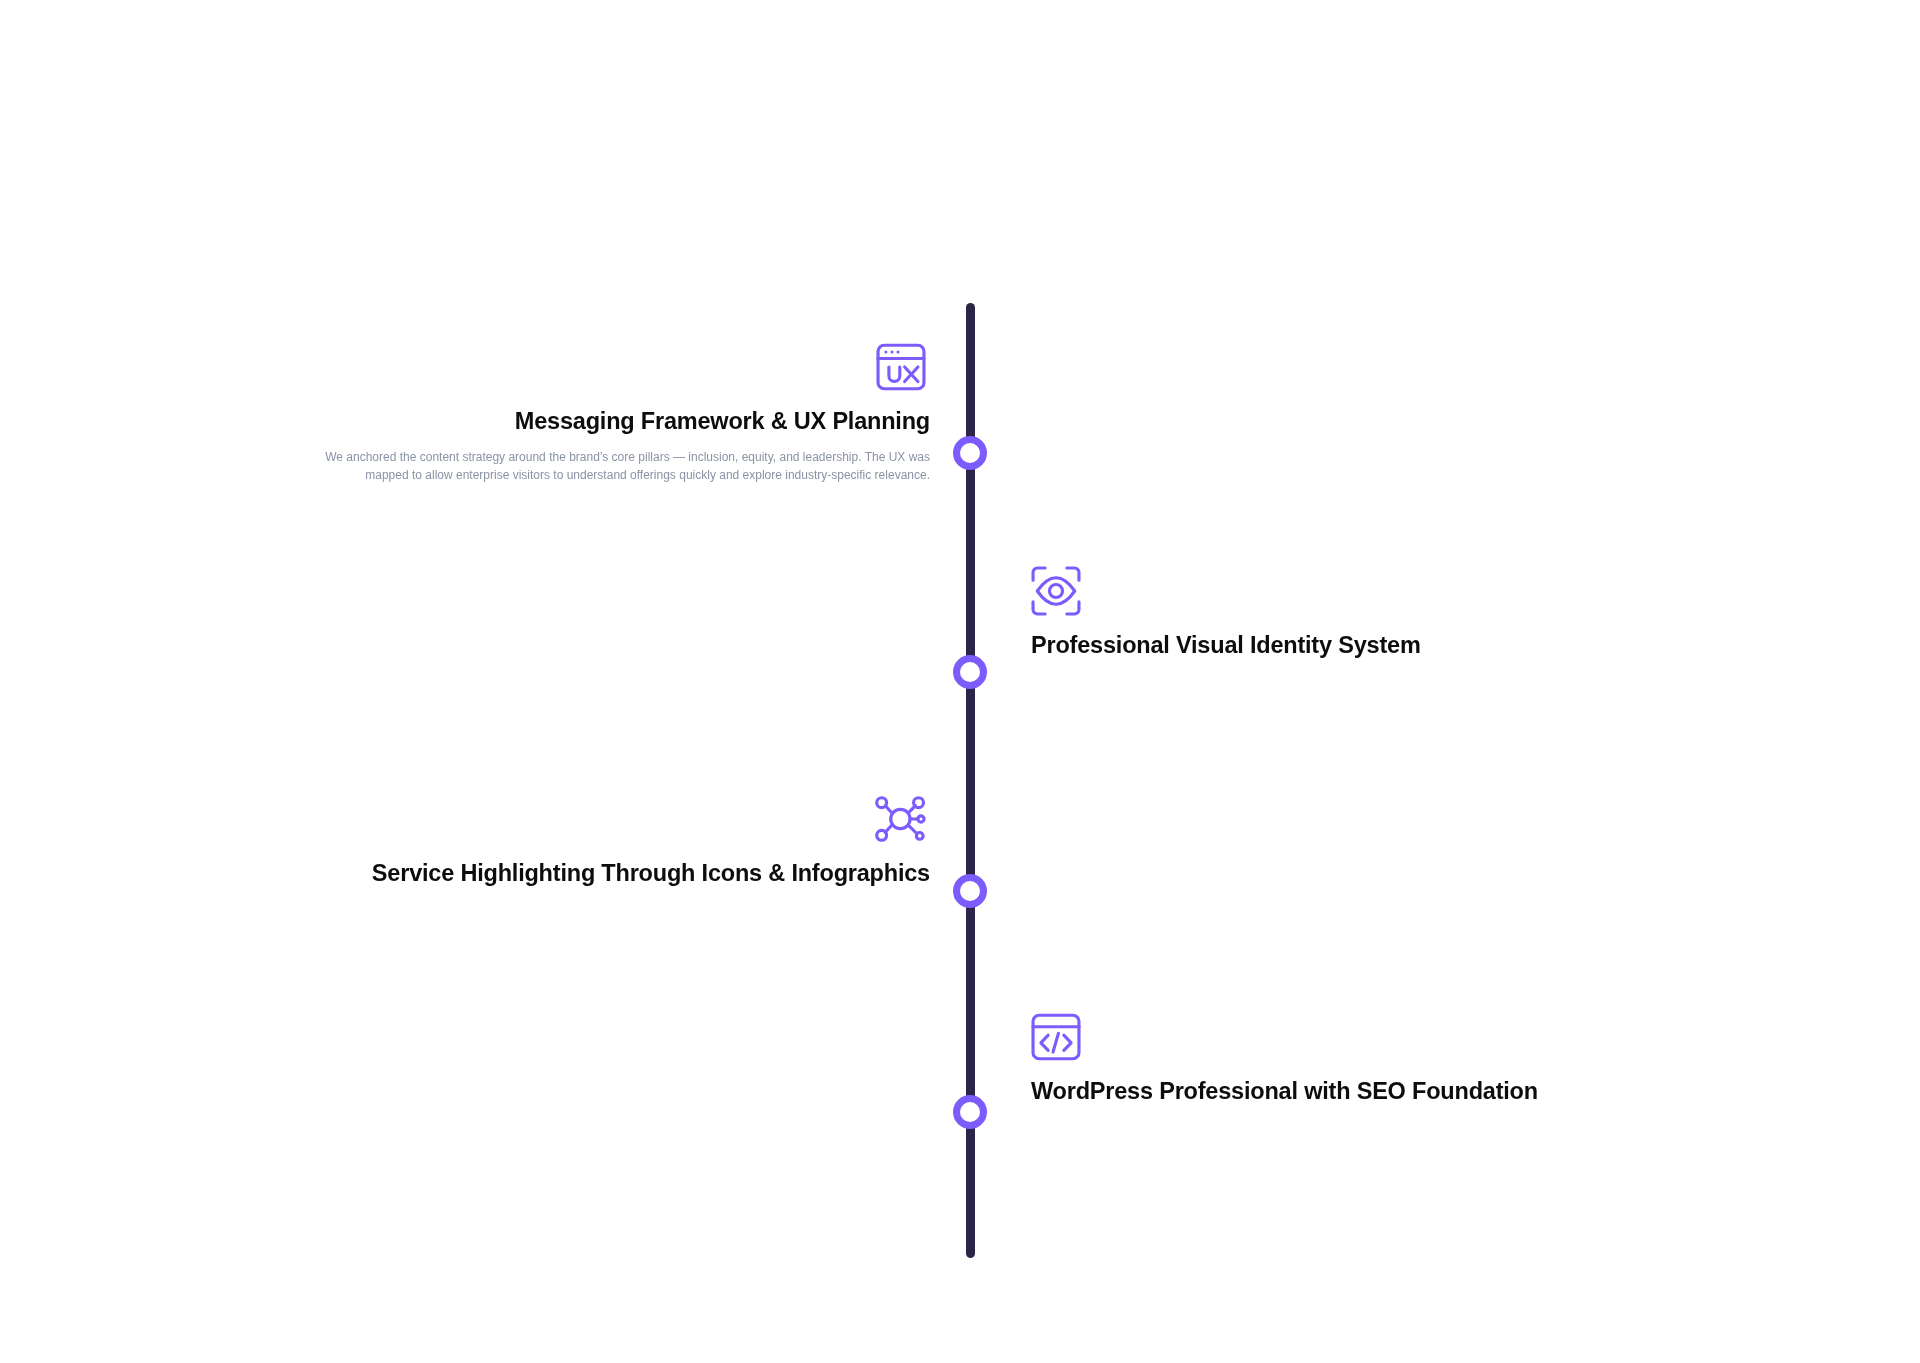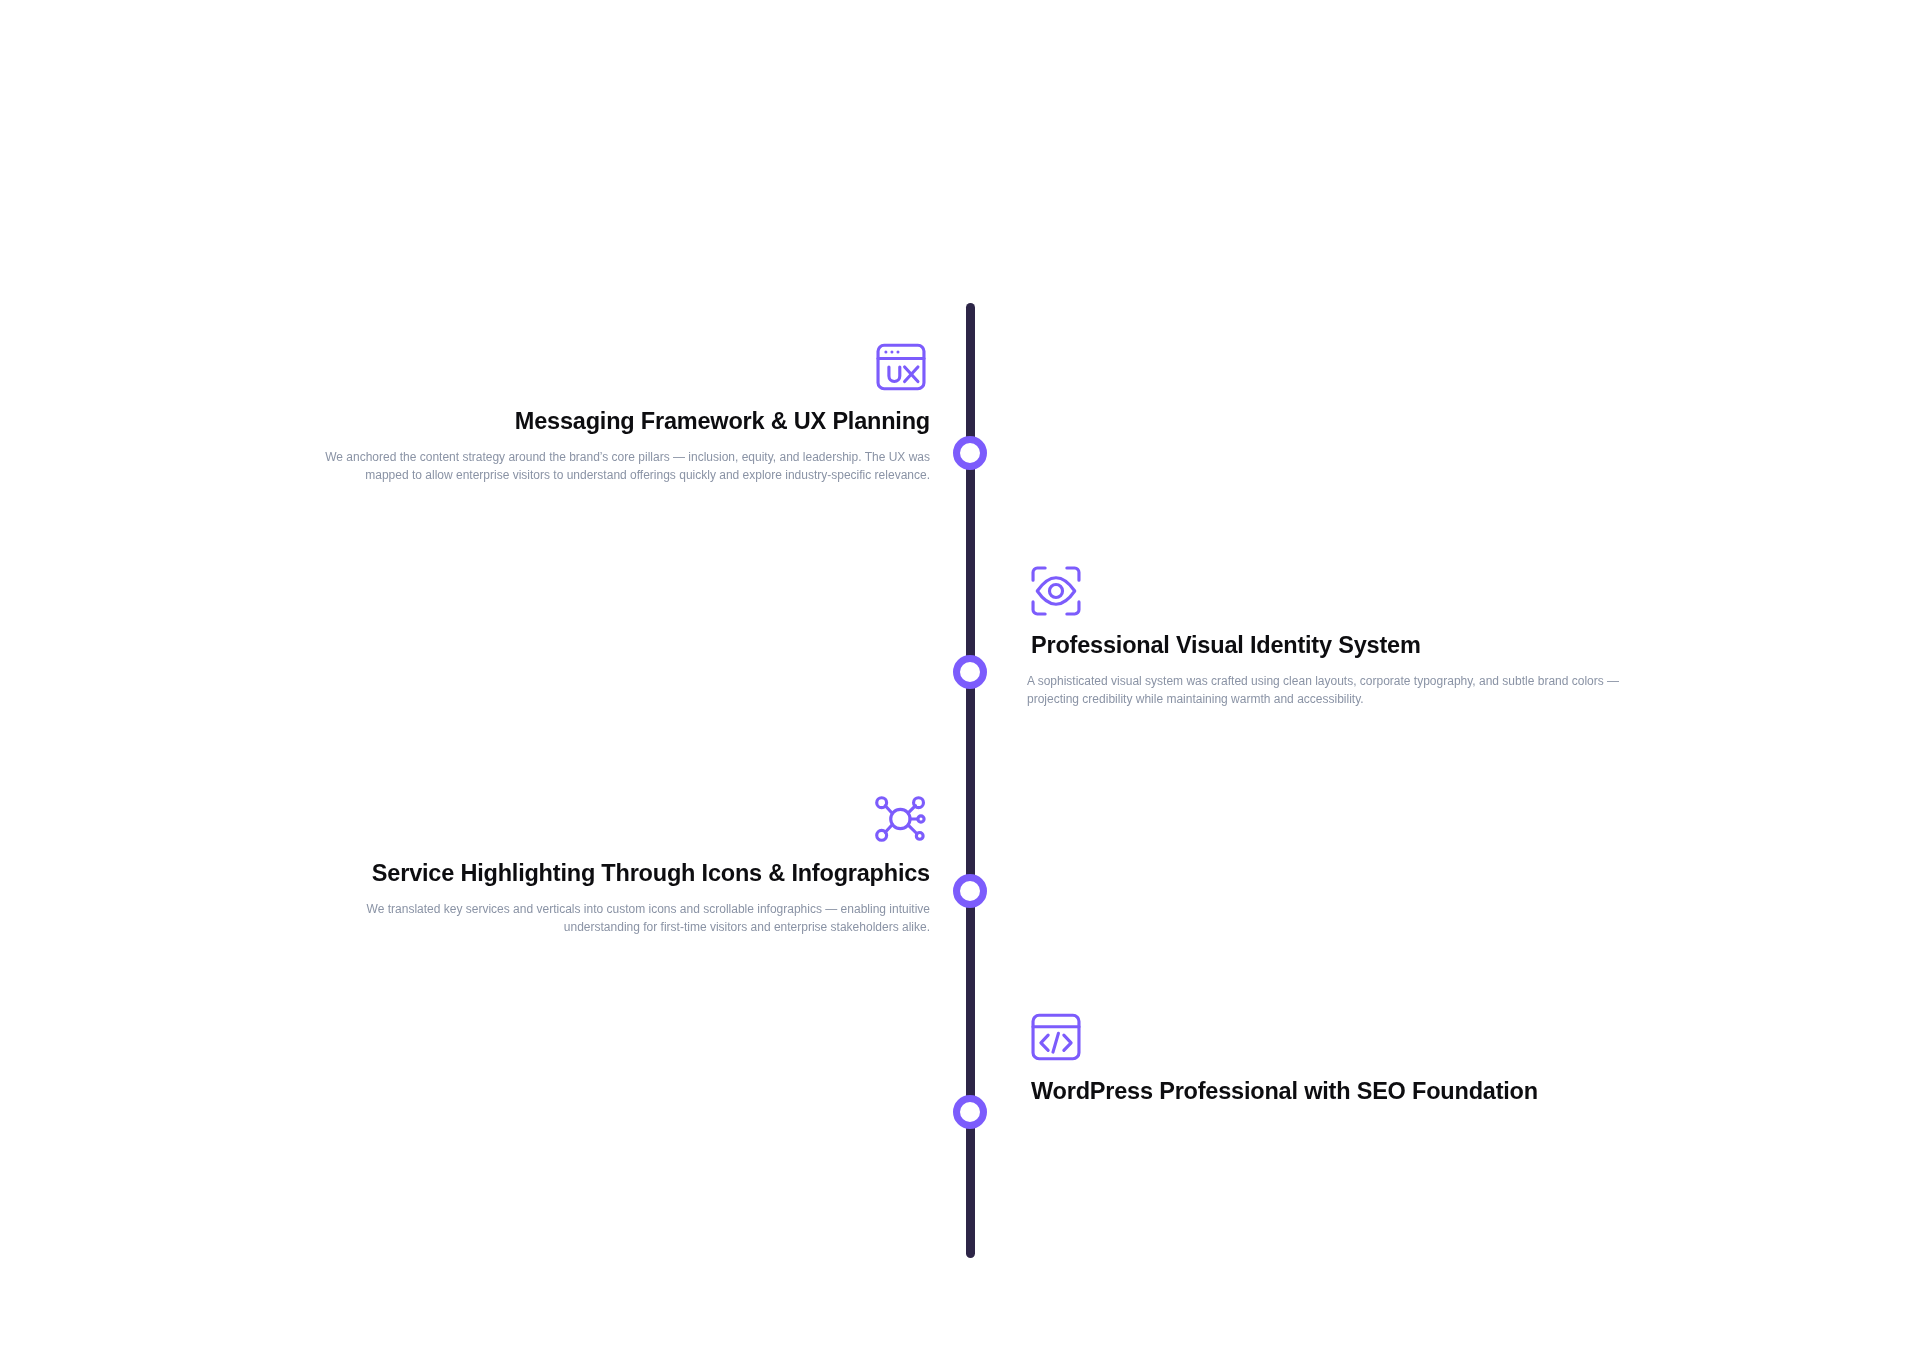--- a/index.html
+++ b/index.html
@@ -126,41 +126,39 @@
       <svg width="58" height="58" viewBox="0 0 48 48" fill="none" stroke="#7c5cfc" stroke-width="2.6" stroke-linecap="round" stroke-linejoin="round">
         <path d="M5 15 L5 8.5 A3.5 3.5 0 0 1 8.5 5 L15 5"></path>
         <path d="M33 5 L39.5 5 A3.5 3.5 0 0 1 43 8.5 L43 15"></path>
         <path d="M43 33 L43 39.5 A3.5 3.5 0 0 1 39.5 43 L33 43"></path>
         <path d="M15 43 L8.5 43 A3.5 3.5 0 0 1 5 39.5 L5 33"></path>
         <path d="M8.5 24 C14 16 20 13 24 13 C28 13 34 16 39.5 24 C34 32 28 35 24 35 C20 35 14 32 8.5 24 Z"></path>
         <circle cx="24" cy="24" r="5.4"></circle>
       </svg>
     </span>
     <h3 class="row-title">Professional Visual Identity System</h3>
-    <p class="row-desc"> A sophisticated visual system was crafted using clean layouts, corporate typography, and subtle brand colors — projecting credibility while maintaining warmth and accessibility.</p>
   </div>
 
   <div class="row left" id="row-3">
     <span class="icon-wrap">
       <svg width="58" height="58" viewBox="0 0 48 48" fill="none" stroke="#7c5cfc" stroke-width="2.6" stroke-linecap="round" stroke-linejoin="round">
         <line x1="16.5" y1="19" x2="11" y2="13"></line>
         <line x1="30" y1="19" x2="36" y2="13"></line>
         <line x1="16.5" y1="29" x2="11" y2="35"></line>
         <line x1="30" y1="29" x2="37" y2="36"></line>
         <line x1="31.5" y1="24" x2="38" y2="24"></line>
         <circle cx="23.5" cy="24" r="8"></circle>
         <circle cx="8" cy="10.5" r="4.1"></circle>
         <circle cx="38.5" cy="10.5" r="4.1"></circle>
         <circle cx="8" cy="37.5" r="4.1"></circle>
         <circle cx="39.5" cy="38" r="2.8"></circle>
         <circle cx="40.5" cy="24" r="2.6"></circle>
       </svg>
     </span>
     <h3 class="row-title">Service Highlighting Through Icons &amp; Infographics</h3>
-    <p class="row-desc">We translated key services and verticals into custom icons and scrollable infographics — enabling intuitive understanding for first-time visitors and enterprise stakeholders alike.</p>
   </div>
 
   <div class="row right" id="row-4">
     <span class="icon-wrap">
       <svg width="58" height="58" viewBox="0 0 48 48" fill="none" stroke="#7c5cfc" stroke-width="2.6" stroke-linecap="round" stroke-linejoin="round">
         <rect x="5" y="6" width="38" height="36" rx="5"></rect>
         <line x1="5" y1="15.5" x2="43" y2="15.5"></line>
         <path d="M17.5 22.5 L11.5 28.8 L17.5 35"></path>
         <path d="M30.5 22.5 L36.5 28.8 L30.5 35"></path>
         <line x1="26" y1="21" x2="21.5" y2="36.5"></line>

